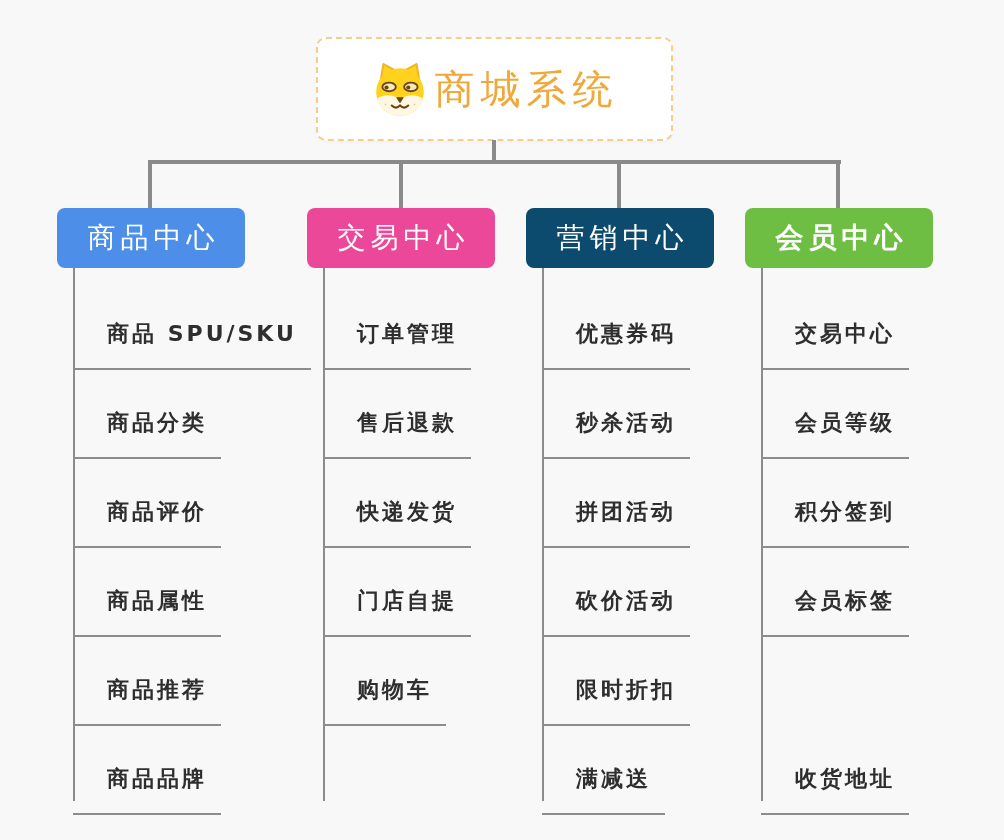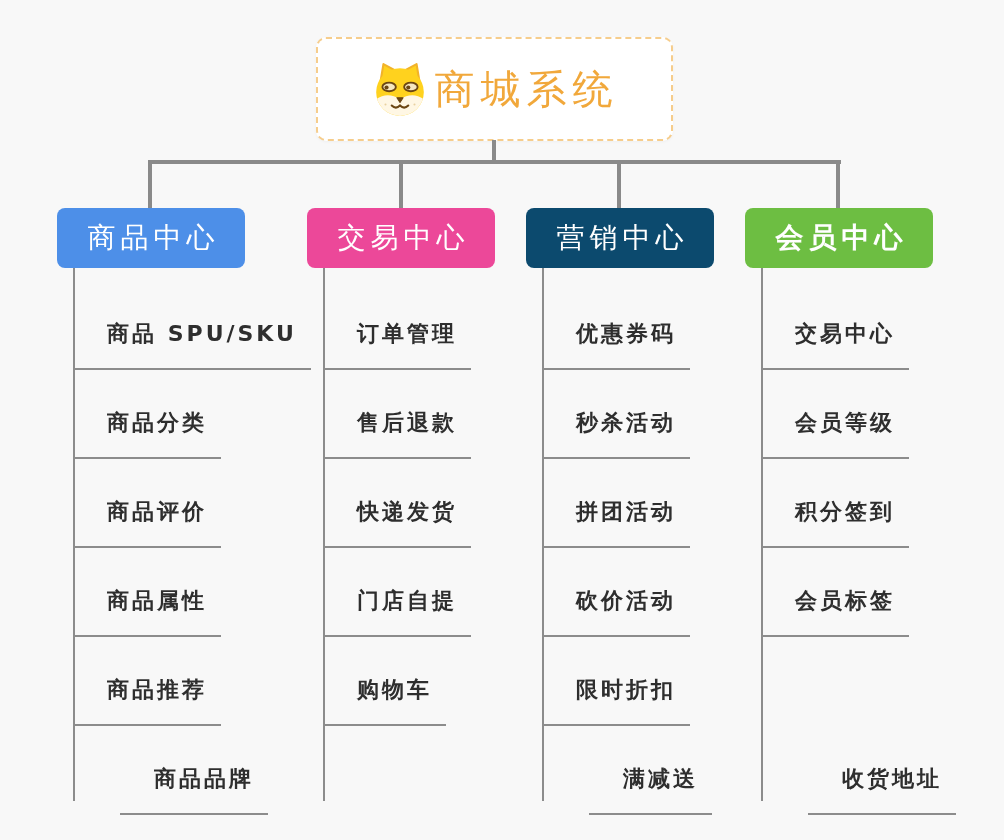--- a/index.html
+++ b/index.html
@@ -46,21 +46,21 @@
     position:absolute;left:16px;top:60px;width:2px;height:533px;background:#8c8c8c;
   }
   .child-node{
     position:absolute;left:16px;height:40px;line-height:38px;
     padding:0 14px 13px 34px;box-sizing:content-box;
     border-bottom:2px solid #8c8c8c;
     color:#2e2e2e;font-size:22px;letter-spacing:3px;white-space:nowrap;
     width:max-content;cursor:pointer;font-weight:bold;
   }
   .row0{top:107px;} .row1{top:196px;text-align:right;} .row2{top:285px;}
-  .row3{top:374px;} .row4{top:463px;} .row5{top:552px;margin-left:47px;}
+  .row3{top:374px;} .row4{top:463px;} .row5{top:552px;}
 </style>
 </head>
 <body>
 
 <div id="canvas">
 
   <div class="root-node">
     <svg class="dog-icon" viewBox="0 0 56 56" xmlns="http://www.w3.org/2000/svg">
       <path d="M9 22 L12 4 L27 12 Z" fill="#ffd21e" stroke="#f2b32a" stroke-width="2" stroke-linejoin="round"></path>
       <path d="M47 22 L44 4 L29 12 Z" fill="#ffd21e" stroke="#f2b32a" stroke-width="2" stroke-linejoin="round"></path>

